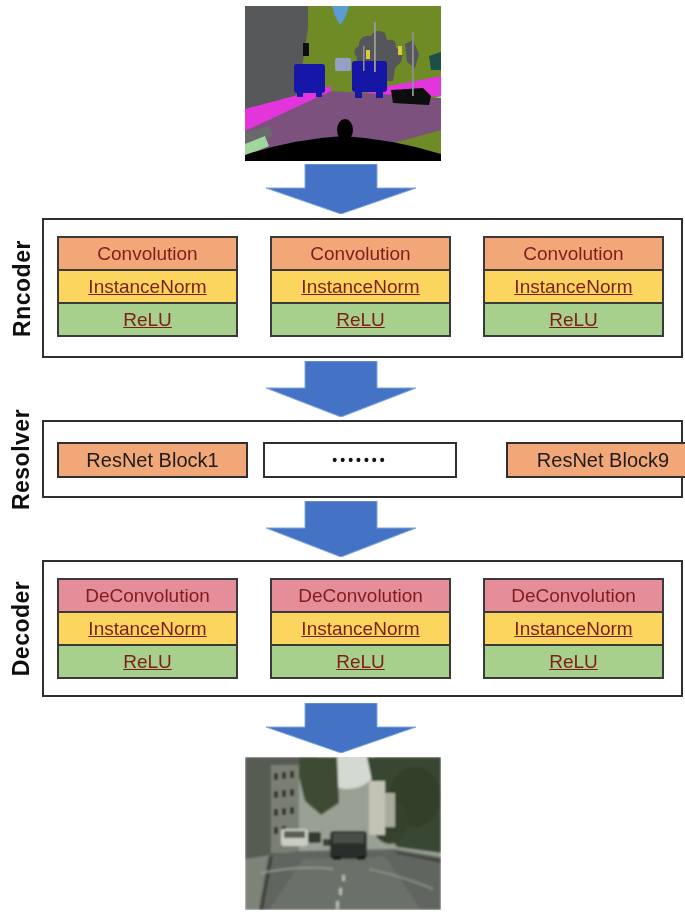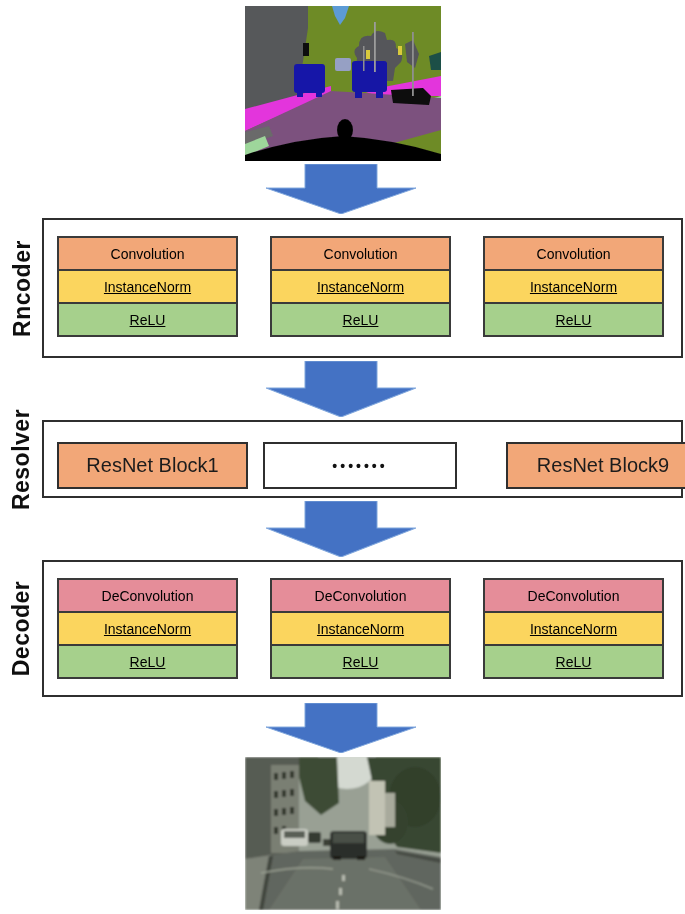--- a/index.html
+++ b/index.html
@@ -18,26 +18,26 @@
   }
   .section-label{
     transform:rotate(-90deg);white-space:nowrap;font-weight:bold;
     font-size:23px;color:#0f0f0f;letter-spacing:.5px;
   }
   
   .col{position:absolute;width:181px;top:16px;}
   .cell{
     height:35px;border:2px solid #3a3a3a;box-sizing:border-box;
     display:flex;align-items:center;justify-content:center;
-    font-size:14px;color:#000000;
+    font-size:19px;color:#7f1d1d;
   }
   .cell + .cell{margin-top:-2px;text-decoration:underline;}
   
   .rblock{
-    position:absolute;top:20px;height:47px;border:2px solid #2f2f2f;box-sizing:border-box;
+    position:absolute;top:20px;height:36px;border:2px solid #2f2f2f;box-sizing:border-box;
     display:flex;align-items:center;justify-content:center;font-size:20px;color:#1c1c1c;
   }
   .rblock.dots{background:#ffffff;font-weight:bold;font-size:14px;letter-spacing:3px;color:#111;}
   
   .flow-arrow{position:absolute;left:266px;width:150px;}
   .flow-arrow svg{display:block;width:100%;height:100%;}
   
   .img-frame{position:absolute;left:245px;width:196px;overflow:hidden;}
   .img-frame svg{display:block;width:100%;height:100%;}
 </style>

